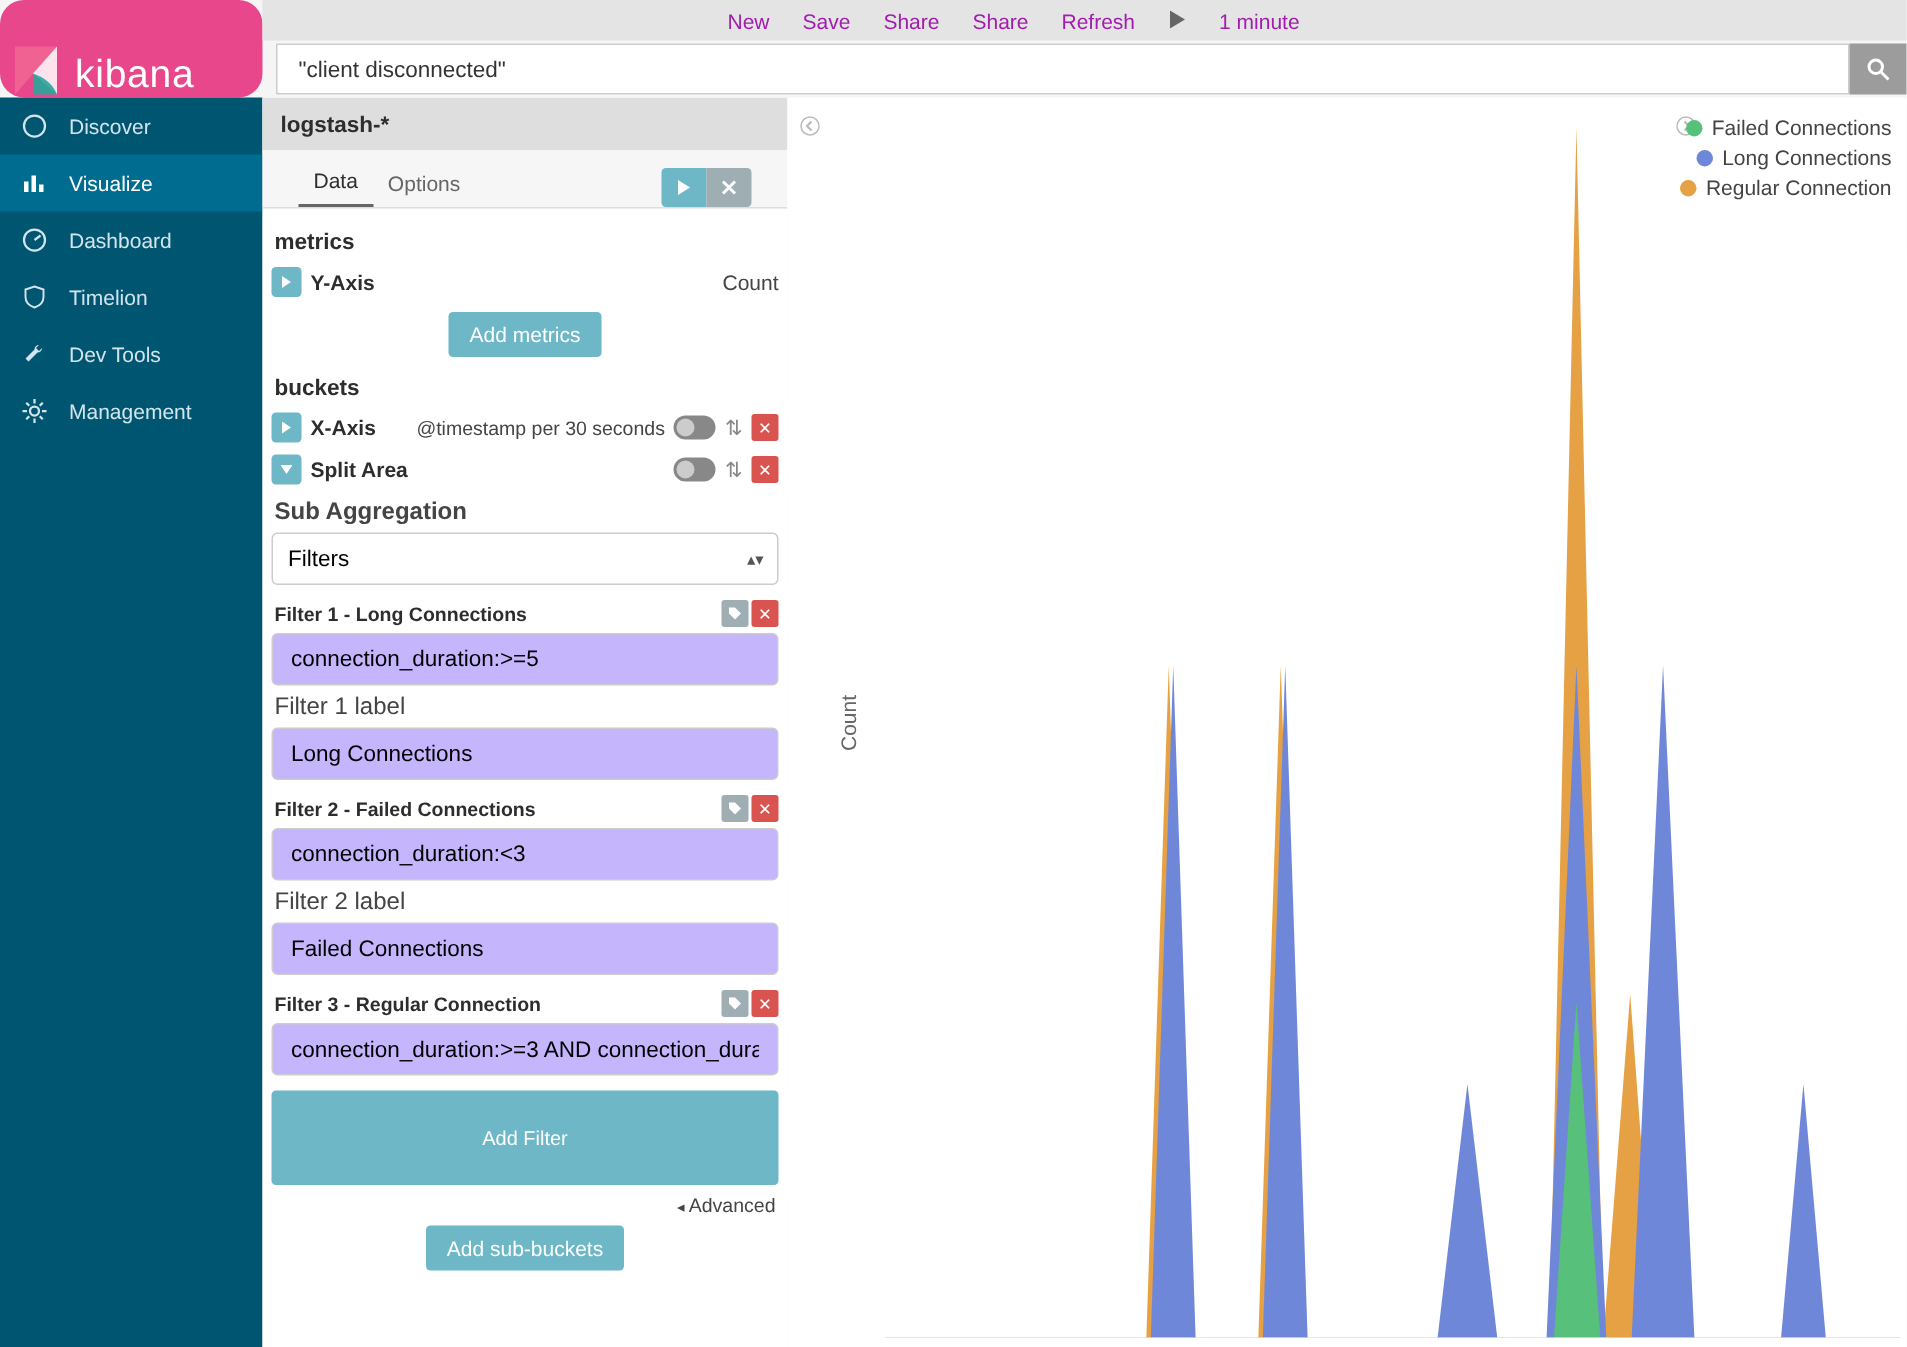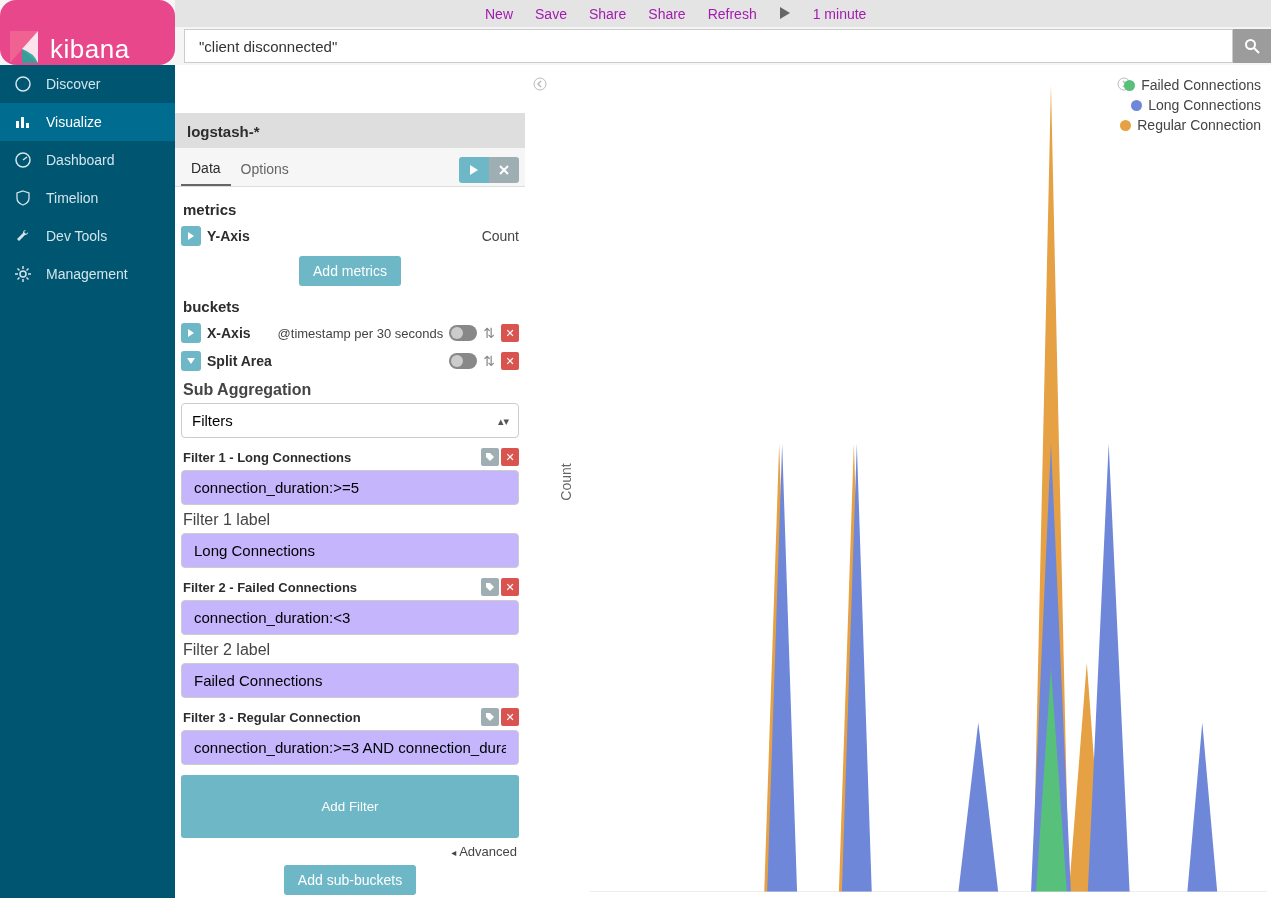--- a/index.html
+++ b/index.html
@@ -22,22 +22,22 @@
 .logo-text { color: #fff; font-size: 26px; font-weight: 400; letter-spacing: 0.5px; }
 
 
 .sidebar { position: absolute; top: 65px; left: 0; width: 175px; bottom: 0; background: #005571; }
 .nav-item { display: flex; align-items: center; height: 38px; padding-left: 14px; color: #d3e5ec; cursor: pointer; gap: 14px; }
 .nav-item.active { background: #006c8f; color: #fff; }
 .nav-icon { width: 18px; height: 18px; display: flex; align-items: center; justify-content: center; }
 
 
 .config { position: absolute; top: 65px; left: 175px; width: 350px; bottom: 0; background: #fff; overflow-y: auto; }
-.idx-title { background: #dedede; padding: 10px 12px 8px; font-weight: bold; font-size: 15px; margin-top: 48px; }
-.tabs { display: flex; align-items: center; border-bottom: 1px solid #ddd; padding: 6px 6px 0; background: #f6f6f6; }
+.idx-title { background: #dedede; padding: 10px 12px 8px; font-weight: bold; font-size: 15px; }
+.tabs { display: flex; align-items: flex-end; border-bottom: 1px solid #ddd; padding: 6px 24px 0; background: #f6f6f6; }
 .tab { padding: 6px 10px 8px; color: #666; cursor: pointer; }
 .tab.active { color: #2d2d2d; border-bottom: 2px solid #666; }
 .tab-actions { margin-left: auto; display: flex; gap: 0; }
 .tab-play, .tab-close { width: 30px; height: 26px; display: flex; align-items: center; justify-content: center; color: #fff; cursor: pointer; }
 .tab-play { background: #6db7c6; border-radius: 3px 0 0 3px; }
 .tab-close { background: #9faeb3; border-radius: 0 3px 3px 0; }
 
 .panel-body { padding: 8px 6px 20px; }
 .section-title { font-weight: bold; font-size: 15px; padding: 6px 0 4px 2px; }
 .axis-row { display: flex; align-items: center; gap: 6px; padding: 4px 0; }

